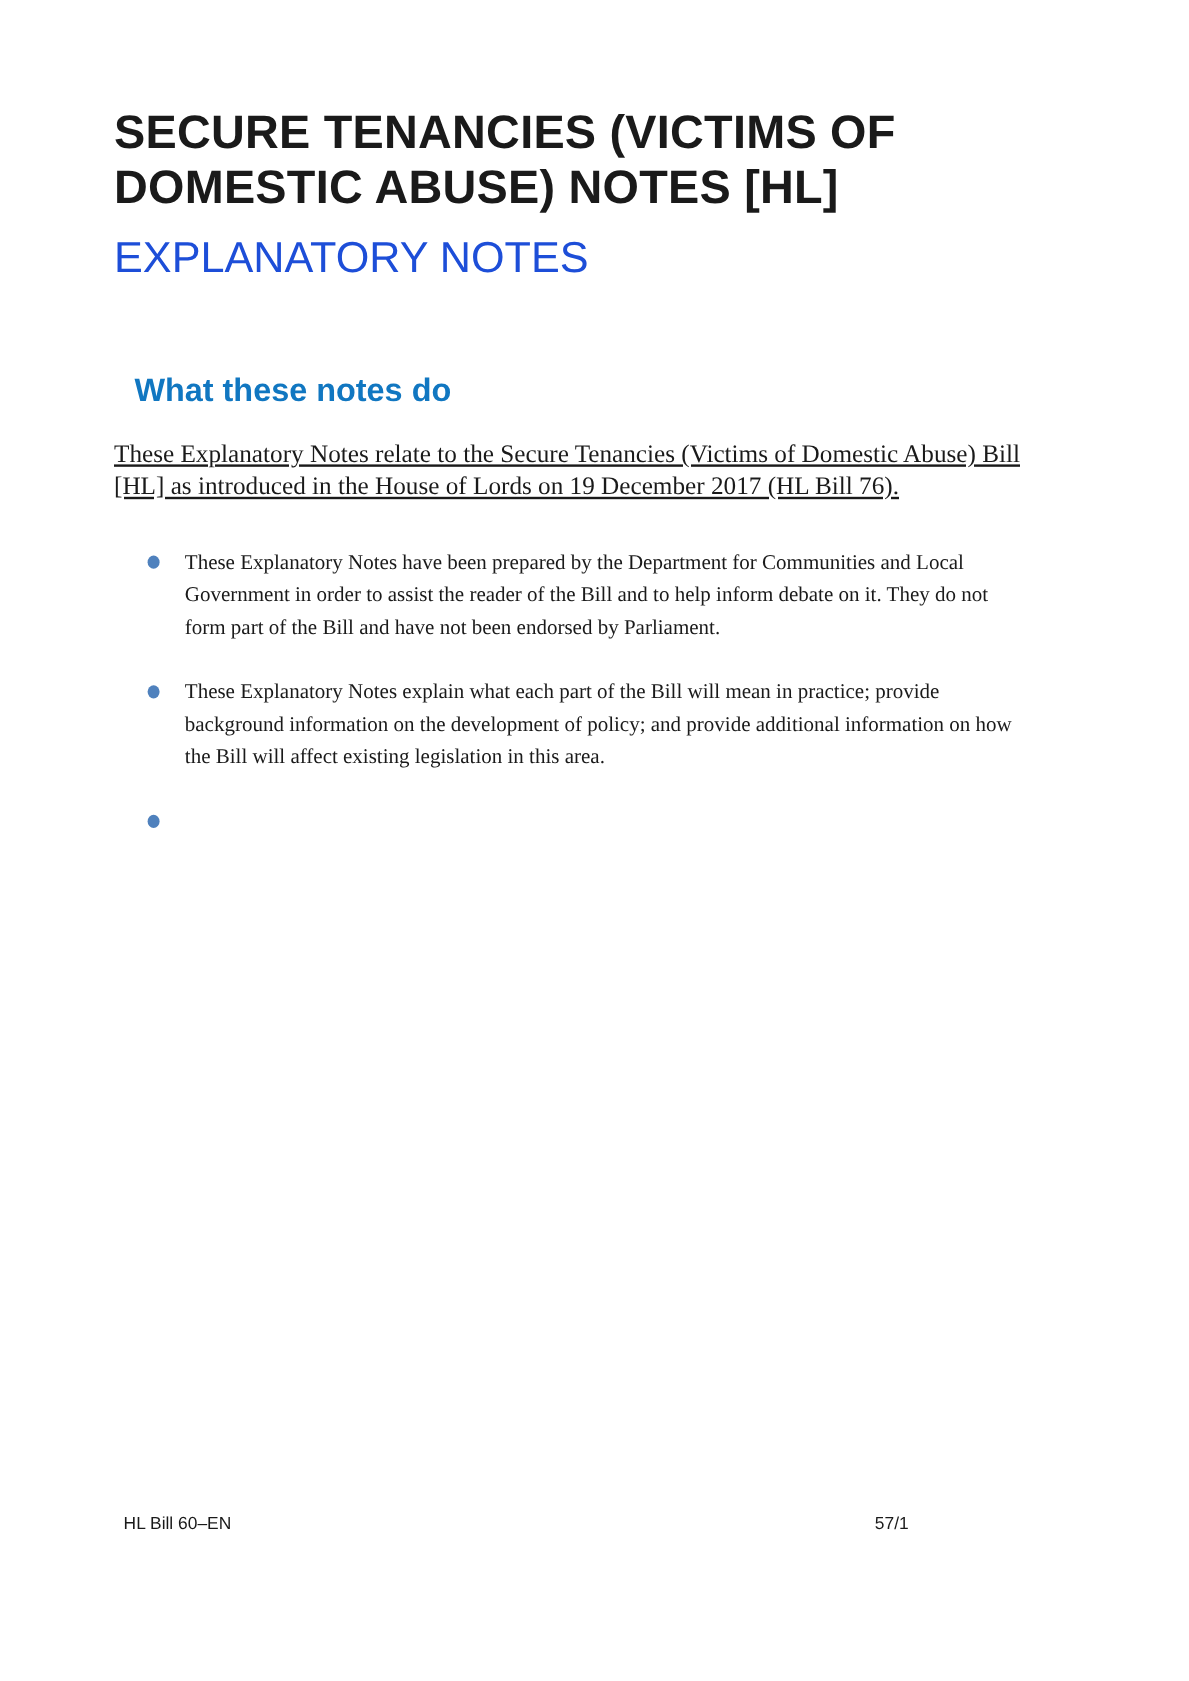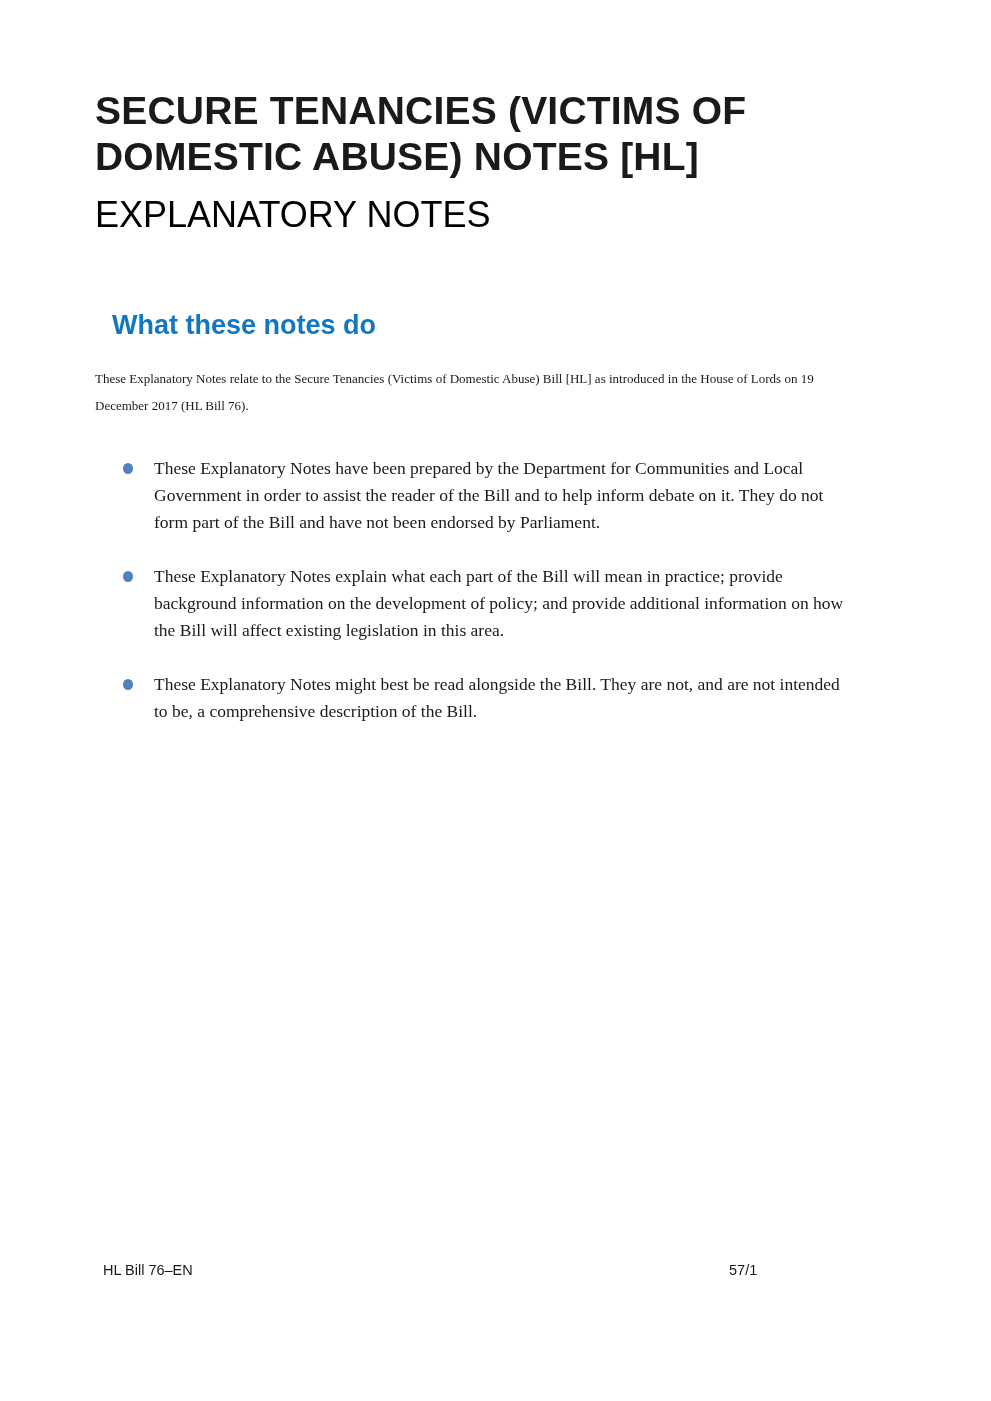--- a/index.html
+++ b/index.html
@@ -28,34 +28,35 @@
     line-height: 46px;
     letter-spacing: 0.2px;
     color: #1a1a1a;
   }
   .doc-subtitle {
     margin-top: 14px;
     font-family: "Liberation Sans", sans-serif;
     font-weight: normal;
     font-size: 36px;
     line-height: 42px;
-    color: #000000;
+    color: #1d4ed8;
   }
   .section-heading {
     margin-top: 73px;
     font-family: "Liberation Sans", sans-serif;
     font-weight: bold;
     font-size: 27px;
     line-height: 32px;
   }
   .intro {
     margin-top: 24px;
-    font-size: 13px;
+    font-size: 21px;
     line-height: 27px;
     width: 762px;
+    text-decoration: underline;
   }
   .bullet-list {
     margin-top: 36px;
     list-style: none;
   }
   .bullet-item {
     position: relative;
     padding-left: 59px;
     margin-bottom: 27px;
     font-size: 17.5px;
@@ -105,22 +106,21 @@
       <li class="bullet-item">
         <span class="bullet-dot" style="background: rgb(79, 129, 189);"></span>
         <span>These Explanatory Notes have been prepared by the Department for Communities and Local Government in order to assist the reader of the Bill and to help inform debate on it. They do not form part of the Bill and have not been endorsed by Parliament.</span>
       </li>
       <li class="bullet-item">
         <span class="bullet-dot" style="background: rgb(79, 129, 189);"></span>
         <span>These Explanatory Notes explain what each part of the Bill will mean in practice; provide background information on the development of policy; and provide additional information on how the Bill will affect existing legislation in this area.</span>
       </li>
       <li class="bullet-item">
         <span class="bullet-dot" style="background: rgb(79, 129, 189);"></span>
-        <span>These Explanatory Notes might best be read alongside the Bill. They are not, and are not intended to be, a comprehensive description of the Bill.</span>
       </li>
     </ul>
   </div>
 
   <div class="footer">
-    <span class="footer-left">HL Bill 76–EN</span>
+    <span class="footer-left">HL Bill 60–EN</span>
     <span class="footer-right">57/1</span>
   </div>
 </div>
 
 </body></html>

